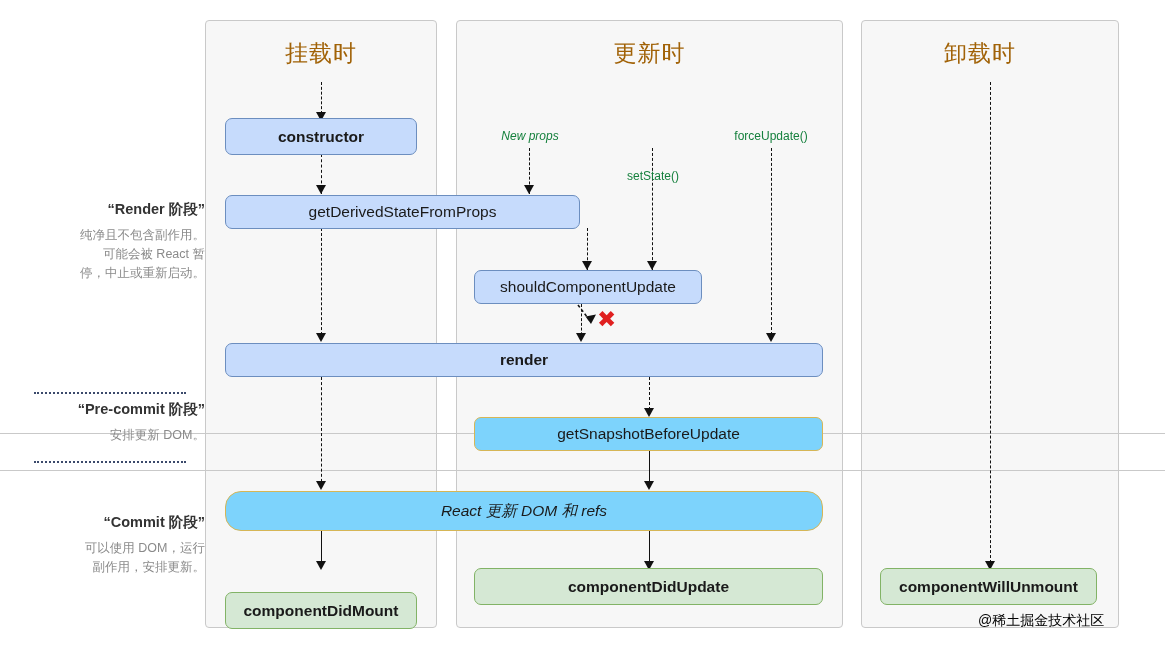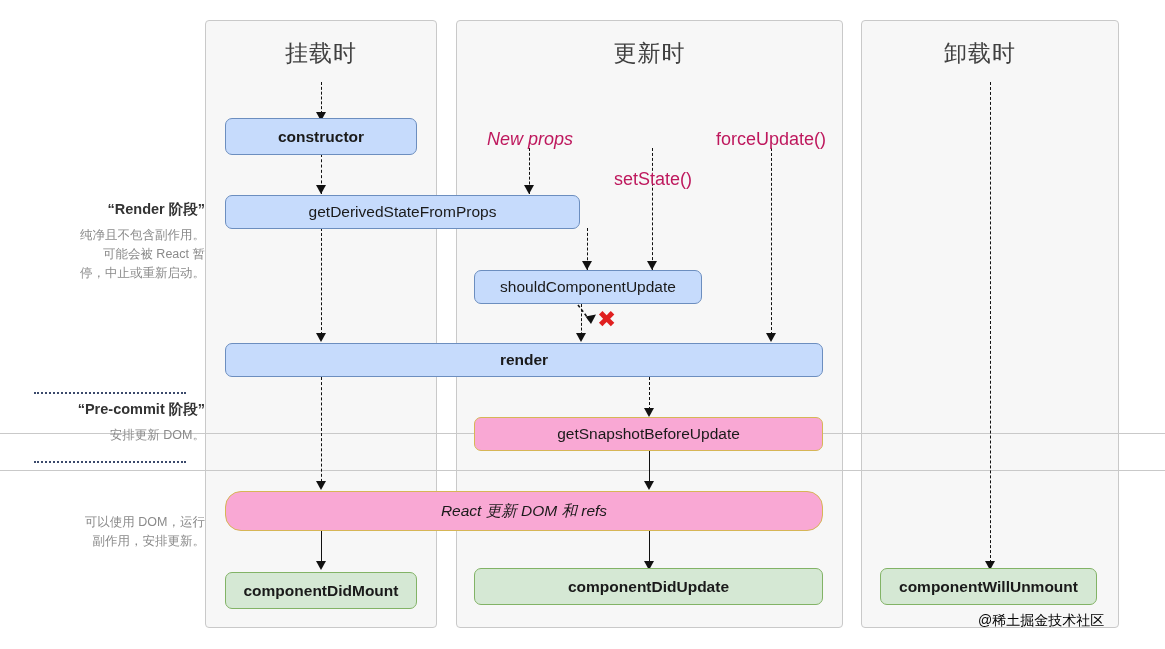--- a/index.html
+++ b/index.html
@@ -23,21 +23,21 @@
     position: absolute;
     background: #f7f7f7;
     border: 1px solid #c9c9c9;
     border-radius: 4px;
     box-sizing: border-box;
   }
   .panel-title {
     position: absolute;
     text-align: center;
     font-size: 23px;
-    color: #404040;
+    color: #a16207;
     letter-spacing: 1px;
     white-space: nowrap;
   }
 
   
   .phase-block {
     position: absolute;
     text-align: right;
     box-sizing: border-box;
   }
@@ -73,30 +73,30 @@
     border-radius: 7px;
     display: flex;
     align-items: center;
     justify-content: center;
     font-size: 15.5px;
     color: #1a1a1a;
     white-space: nowrap;
     z-index: 5;
   }
   .lc-box.blue   { background: #c6dbfc; border: 1px solid #6c8ebf; }
-  .lc-box.orange { background: #f9a8d4; border: 1px solid #d6b656; }
+  .lc-box.orange { background: #7dd3fc; border: 1px solid #d6b656; }
   .lc-box.green  { background: #d5e8d4; border: 1px solid #82b366; }
   .lc-box.bold   { font-weight: bold; }
   .lc-box.italic { font-style: italic; }
 
   
   .trigger-label {
     position: absolute;
-    font-size: 18px;
-    color: #be185d;
+    font-size: 12px;
+    color: #15803d;
     text-align: center;
     white-space: nowrap;
     z-index: 6;
   }
   .trigger-label.italic { font-style: italic; }
 
   
   .conn {
     position: absolute;
     width: 0;
@@ -163,20 +163,21 @@
   <div class="phase-block" style="left:10px; top:400px; width:195px;">
     <div class="phase-title">“Pre-commit 阶段”</div>
     <div class="phase-desc">
       <div>安排更新 DOM。</div>
     </div>
   </div>
 
   <div class="dotted-rule" style="left:34px; top:461px; width:152px;"></div>
 
   <div class="phase-block" style="left:10px; top:513px; width:195px;">
+    <div class="phase-title">“Commit 阶段”</div>
     <div class="phase-desc">
       <div>可以使用 DOM，运行</div>
       <div>副作用，安排更新。</div>
     </div>
   </div>
 
   <div class="trigger-label italic" style="left:470px; top:129px; width:120px;">New props</div>
   <div class="trigger-label" style="left:593px; top:129px; width:120px;margin-top:40px;">setState()</div>
   <div class="trigger-label" style="left:711px; top:129px; width:120px;">forceUpdate()</div>
 
@@ -233,21 +234,21 @@
   <div class="lc-box blue" style="left:225px; top:195px; width:355px; height:34px;">getDerivedStateFromProps</div>
 
   <div class="lc-box blue" style="left:474px; top:270px; width:228px; height:34px;">shouldComponentUpdate</div>
 
   <div class="lc-box blue bold" style="left:225px; top:343px; width:598px; height:34px;">render</div>
 
   <div class="lc-box orange" style="left:474px; top:417px; width:349px; height:34px;">getSnapshotBeforeUpdate</div>
 
   <div class="lc-box orange italic" style="left:225px; top:491px; width:598px; height:40px;border-radius:16px;">React 更新 DOM 和 refs</div>
 
-  <div class="lc-box green bold" style="left:225px; top:572px; width:192px; height:37px;">componentDidMount</div>
+  <div class="lc-box green bold" style="left:225px; top:592px; width:192px; height:37px;">componentDidMount</div>
 
   <div class="lc-box green bold" style="left:474px; top:568px; width:349px; height:37px;">componentDidUpdate</div>
 
   <div class="lc-box green bold" style="left:880px; top:568px; width:217px; height:37px;">componentWillUnmount</div>
 
   <div class="watermark" style="left:978px; top:612px;">@稀土掘金技术社区</div>
 
 </div>
 
 </body></html>

